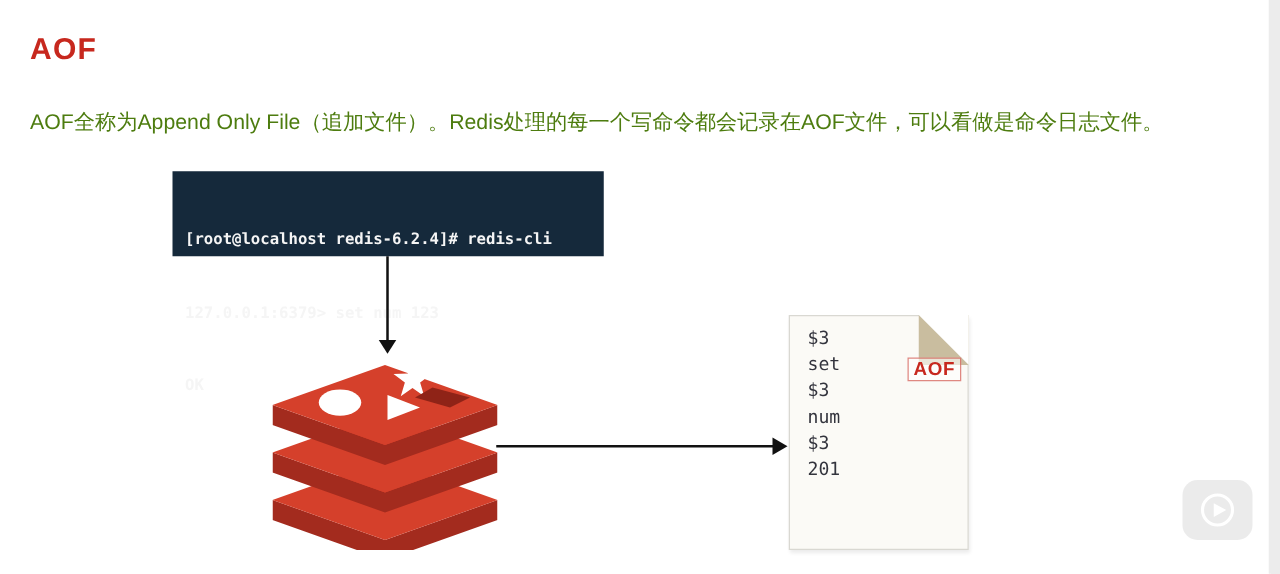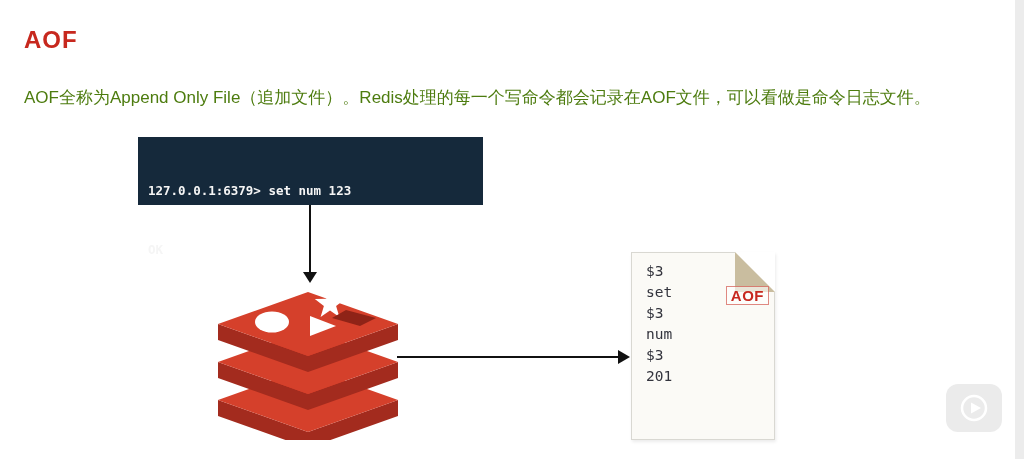--- a/index.html
+++ b/index.html
@@ -75,20 +75,21 @@
 </head>
 <body>
 
 <div class="right-edge-strip"></div>
 
 <h1 class="page-title">AOF</h1>
 
 <p class="page-description">AOF全称为Append Only File（追加文件）。Redis处理的每一个写命令都会记录在AOF文件，可以看做是命令日志文件。</p>
 
 <div class="terminal">
+  <div>[root@localhost redis-6.2.4]# redis-cli</div>
   <div>127.0.0.1:6379&gt; set num 123</div>
   <div>OK</div>
 </div>
 
 <div class="arrow-line-v"></div>
 <div class="arrow-head-down"></div>
 
 <div class="arrow-line-h"></div>
 <div class="arrow-head-right"></div>
 

